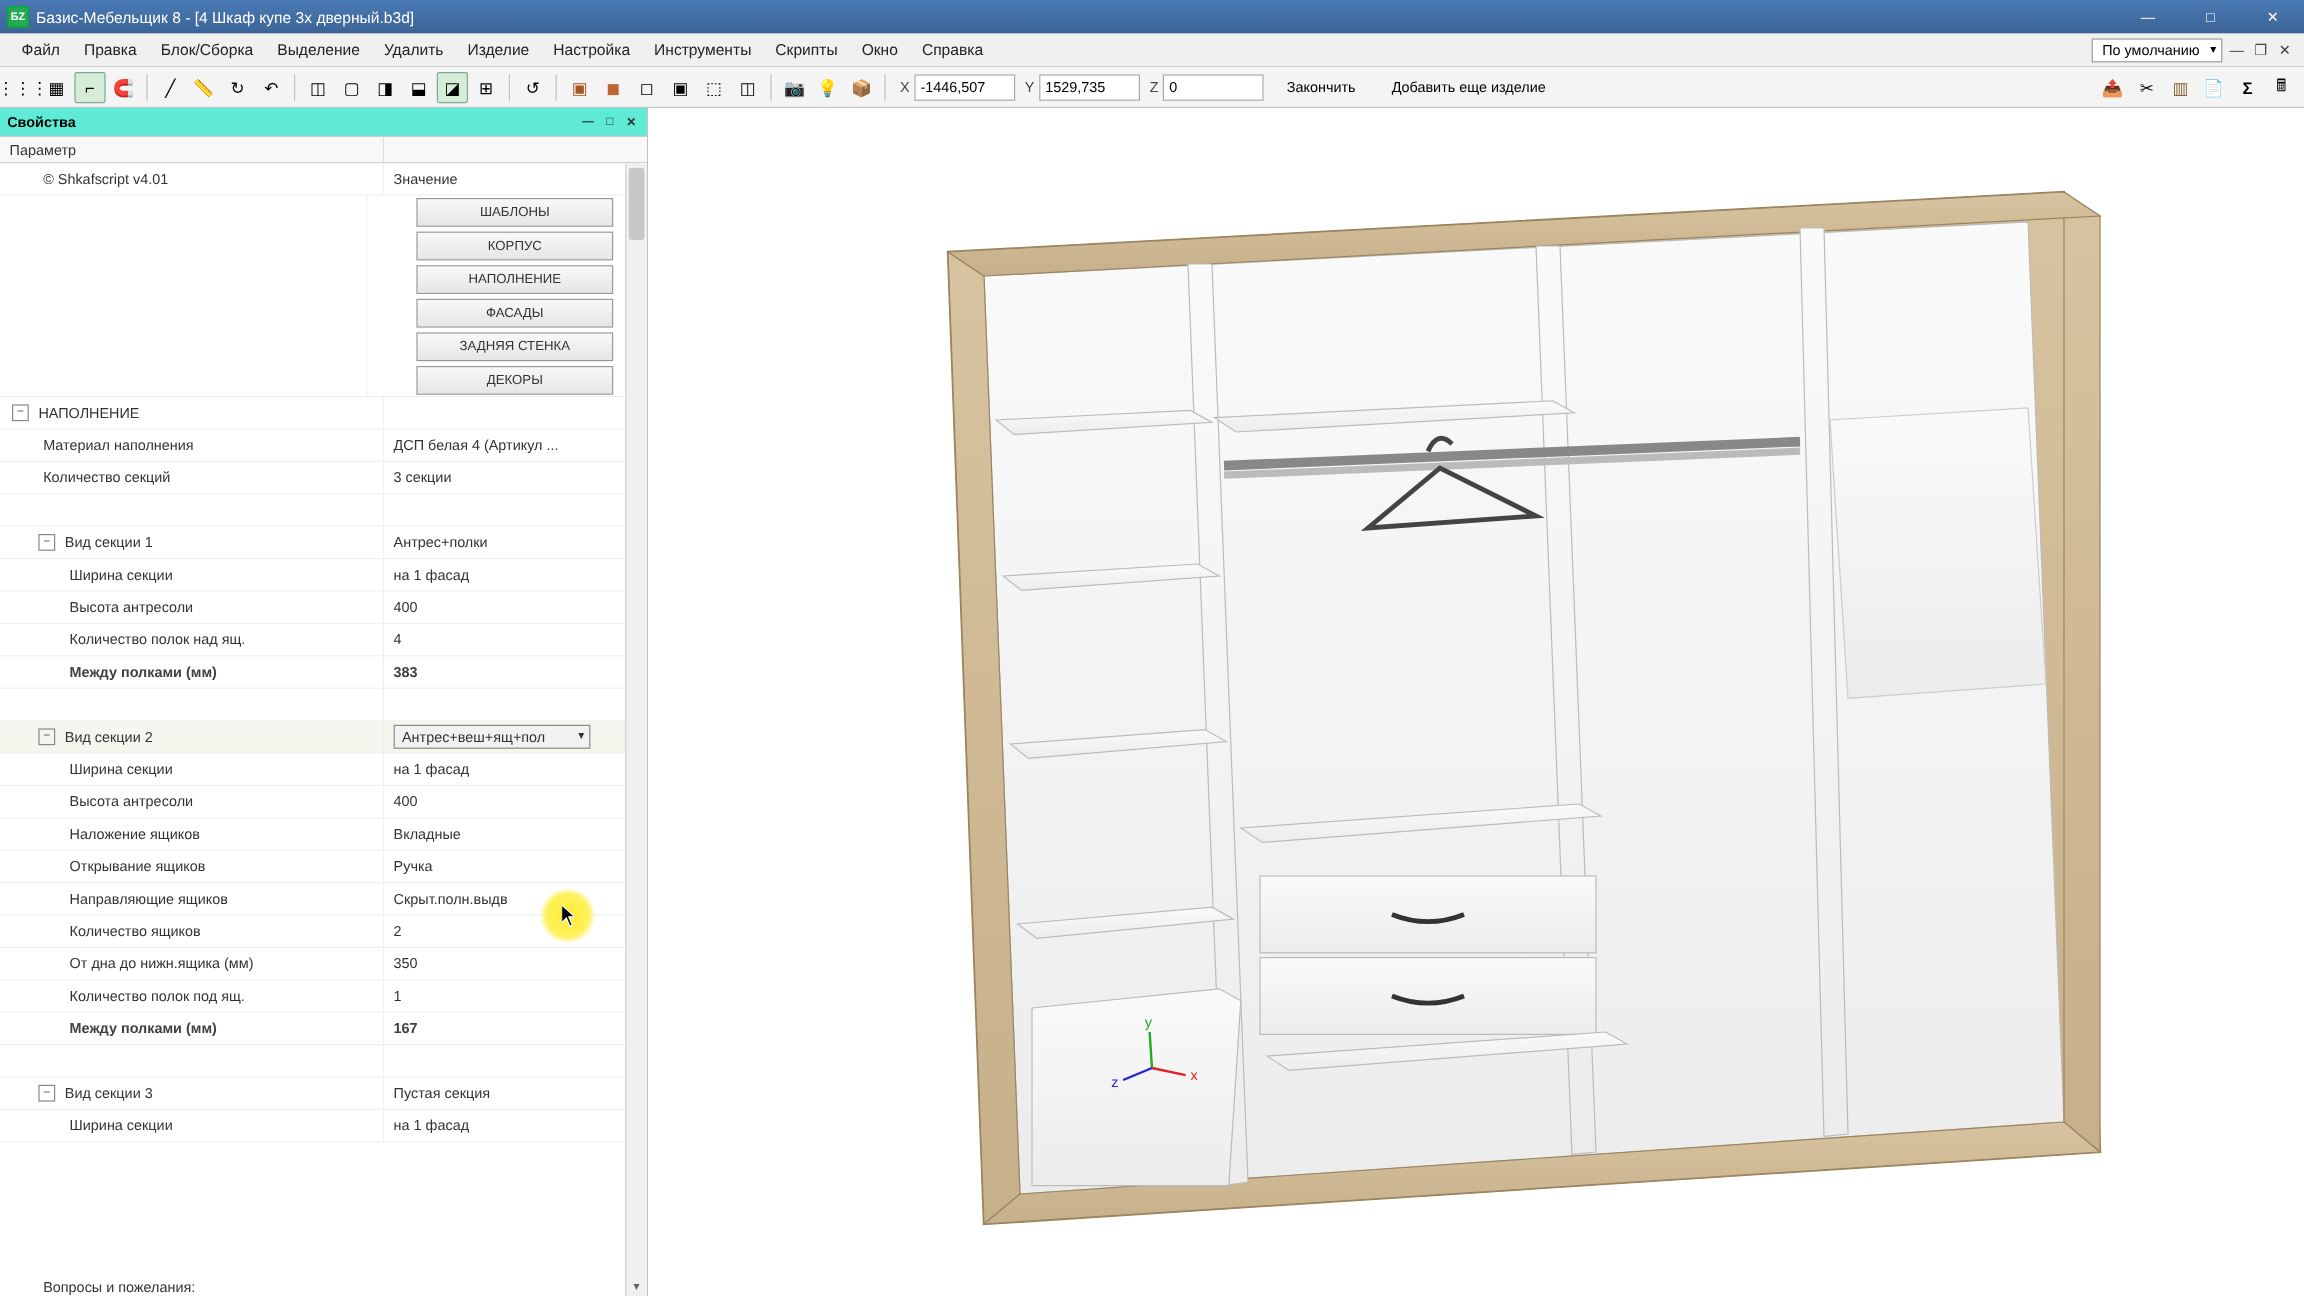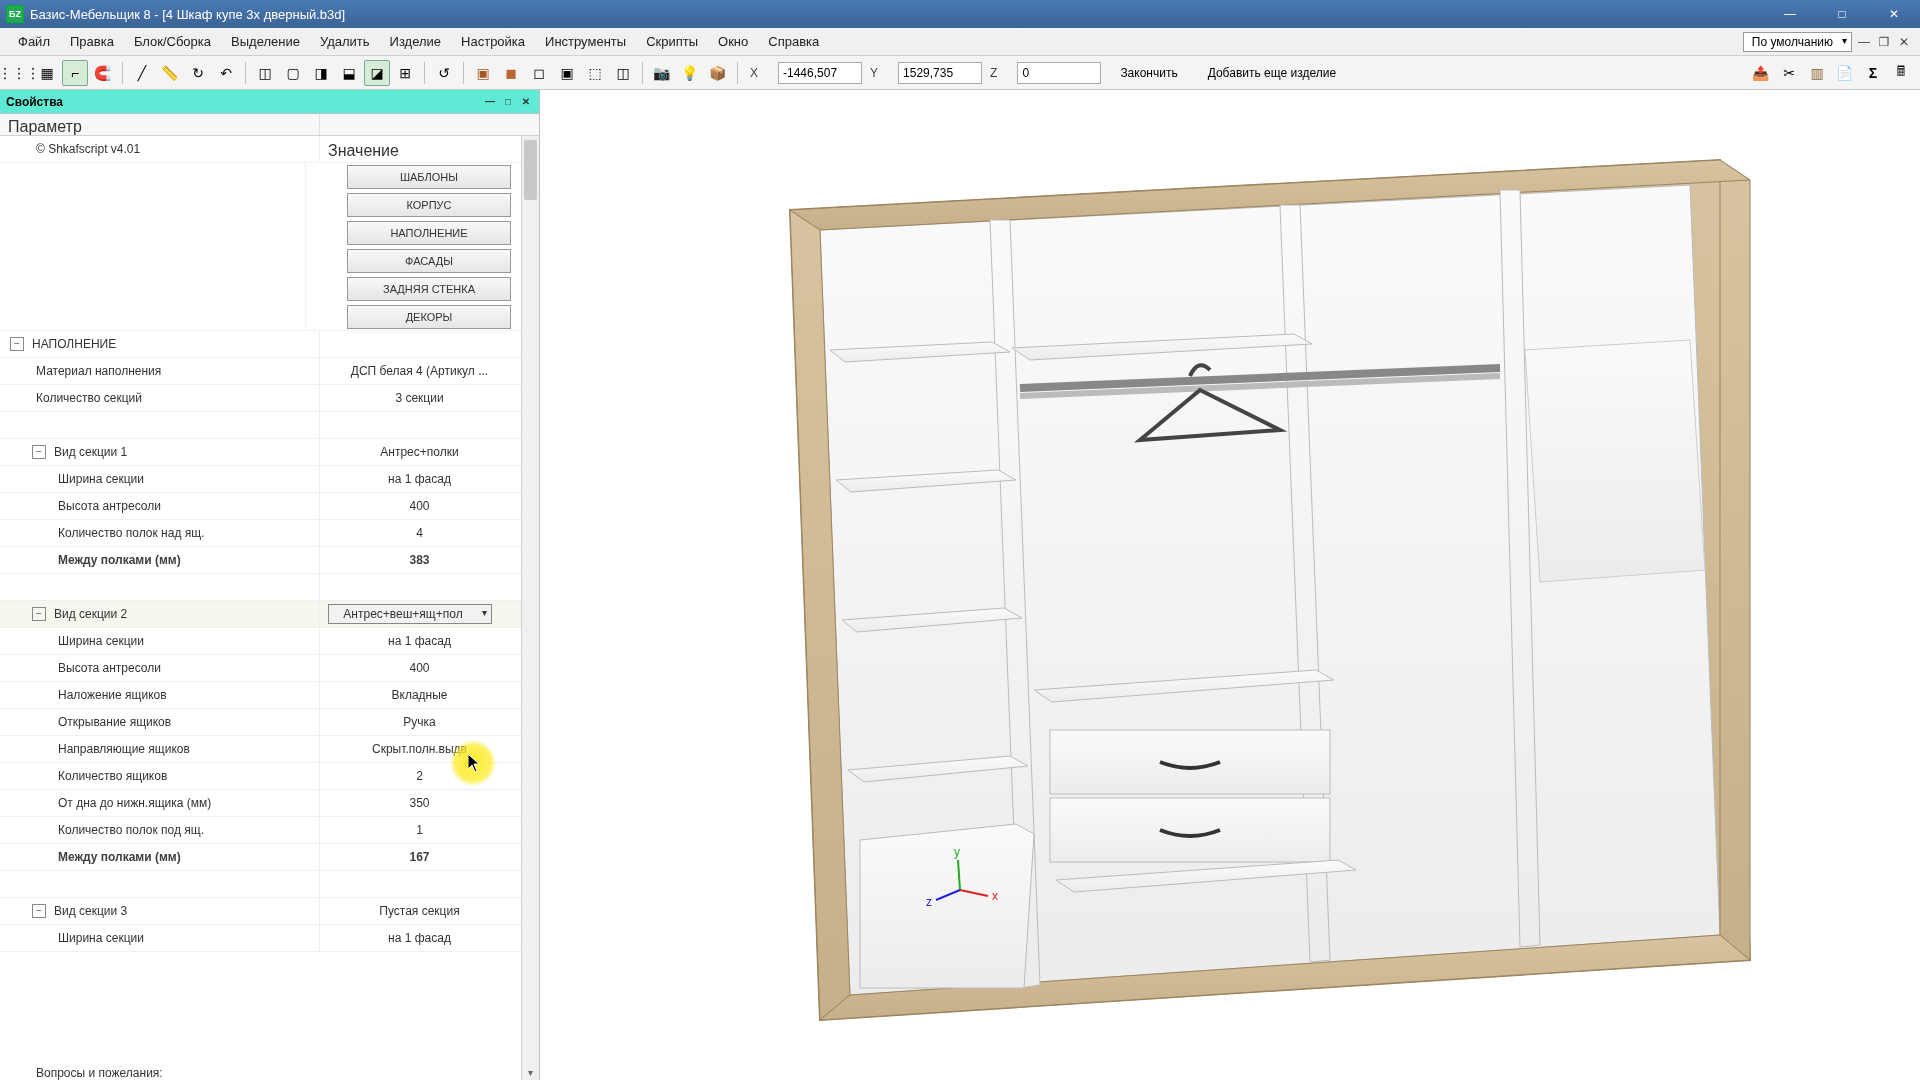--- a/index.html
+++ b/index.html
@@ -16,43 +16,43 @@
 .menubar .spacer { flex: 1; }
 .menubar .right-combo { border: 1px solid #999; background: #fff; padding: 2px 18px 2px 8px; position: relative; font-size: 12px; }
 .menubar .right-combo::after { content: "▾"; position: absolute; right: 4px; top: 2px; font-size: 10px; }
 .menubar .mini-btn { width: 16px; height: 16px; margin-left: 4px; display: flex; align-items: center; justify-content: center; cursor: pointer; color: #444; }
 
 .toolbar { background: #f4f4f4; height: 34px; display: flex; align-items: center; padding: 0 6px; border-bottom: 1px solid #c8c8c8; gap: 2px; }
 .toolbar .tb-btn { width: 26px; height: 26px; border: 1px solid transparent; display: flex; align-items: center; justify-content: center; cursor: pointer; border-radius: 2px; font-size: 14px; }
 .toolbar .tb-btn.active { border-color: #7a9; background: #d6ecd6; }
 .toolbar .tb-sep { width: 1px; height: 22px; background: #c0c0c0; margin: 0 4px; }
 .toolbar .coord-label { color: #444; margin-left: 6px; margin-right: 2px; font-size: 12px; }
-.toolbar .coord-input { width: 84px; height: 22px; border: 1px solid #aaa; padding: 0 4px; background: #fff; font-size: 12px; margin-left: 16px; }
+.toolbar .coord-input { width: 84px; height: 22px; border: 1px solid #aaa; padding: 0 4px; background: #fff; font-size: 12px; }
 .toolbar .action-btn { padding: 4px 10px; background: #f4f4f4; border: 1px solid transparent; cursor: pointer; font-size: 12px; margin-left: 6px; }
 
 .main { display: flex; height: calc(100% - 90px); }
 
 .props-panel { width: 540px; border-right: 1px solid #c0c0c0; display: flex; flex-direction: column; background: #fff; }
 .props-header { background: #5eead4; height: 24px; display: flex; align-items: center; padding: 0 6px; border-bottom: 1px solid #c0c0c0; font-weight: bold; font-size: 12px; }
 .props-header .phbtns { margin-left: auto; display: flex; gap: 4px; }
 .props-header .phbtn { width: 14px; height: 14px; display: flex; align-items: center; justify-content: center; cursor: pointer; font-size: 10px; color: #333; }
 
 .props-cols { display: flex; height: 22px; border-bottom: 1px solid #d0d0d0; background: #f8f8f8; }
-.props-cols div { padding: 4px 8px; font-size: 16px; color: #333; }
+.props-cols div { padding: 4px 8px; font-size: 12px; color: #333; }
 .props-cols .c1 { width: 320px; border-right: 1px solid #e0e0e0; }
 .props-cols .c2 { flex: 1; margin-top: 24px; }
 
 .props-body { flex: 1; overflow-y: auto; position: relative; }
 .props-scroll { position: absolute; right: 0; top: 0; bottom: 0; width: 18px; background: #f0f0f0; border-left: 1px solid #d0d0d0; }
 .props-scroll .thumb { position: absolute; left: 2px; right: 2px; top: 4px; height: 60px; background: #c8c8c8; border-radius: 2px; }
 .props-scroll .arr { position: absolute; left: 0; right: 0; height: 16px; display: flex; align-items: center; justify-content: center; font-size: 10px; color: #666; cursor: pointer; }
 .props-scroll .arr.up { top: 0; }
 .props-scroll .arr.dn { bottom: 0; }
 
-.prop-row { display: flex; align-items: center; height: 27px; border-bottom: 1px solid #f0f0f0; padding-right: 20px; text-align: center; }
+.prop-row { display: flex; align-items: center; height: 27px; border-bottom: 1px solid #f0f0f0; padding-right: 20px; }
 .prop-row .tree-col { width: 320px; display: flex; align-items: center; border-right: 1px solid #f0f0f0; height: 100%; }
 .prop-row .val-col { flex: 1; padding: 0 8px; color: #333; font-size: 12px; }
 .prop-row .expander { width: 14px; height: 14px; border: 1px solid #888; display: flex; align-items: center; justify-content: center; font-size: 10px; cursor: pointer; margin-right: 4px; color: #555; line-height: 1; }
 .prop-row .indent { display: inline-block; height: 1px; }
 .prop-row .label { font-size: 12px; color: #333; padding-left: 4px; }
 .prop-row.disabled .label, .prop-row.disabled .val-col { color: #404040; font-weight: bold; }
 .prop-row.selected { background: #f6f6ee; }
 .prop-row .combo { border: 1px solid #888; background: #f2f2f2; padding: 2px 20px 2px 6px; position: relative; font-size: 12px; width: 164px; }
 .prop-row .combo::after { content: "▾"; position: absolute; right: 4px; top: 2px; font-size: 10px; }
 

